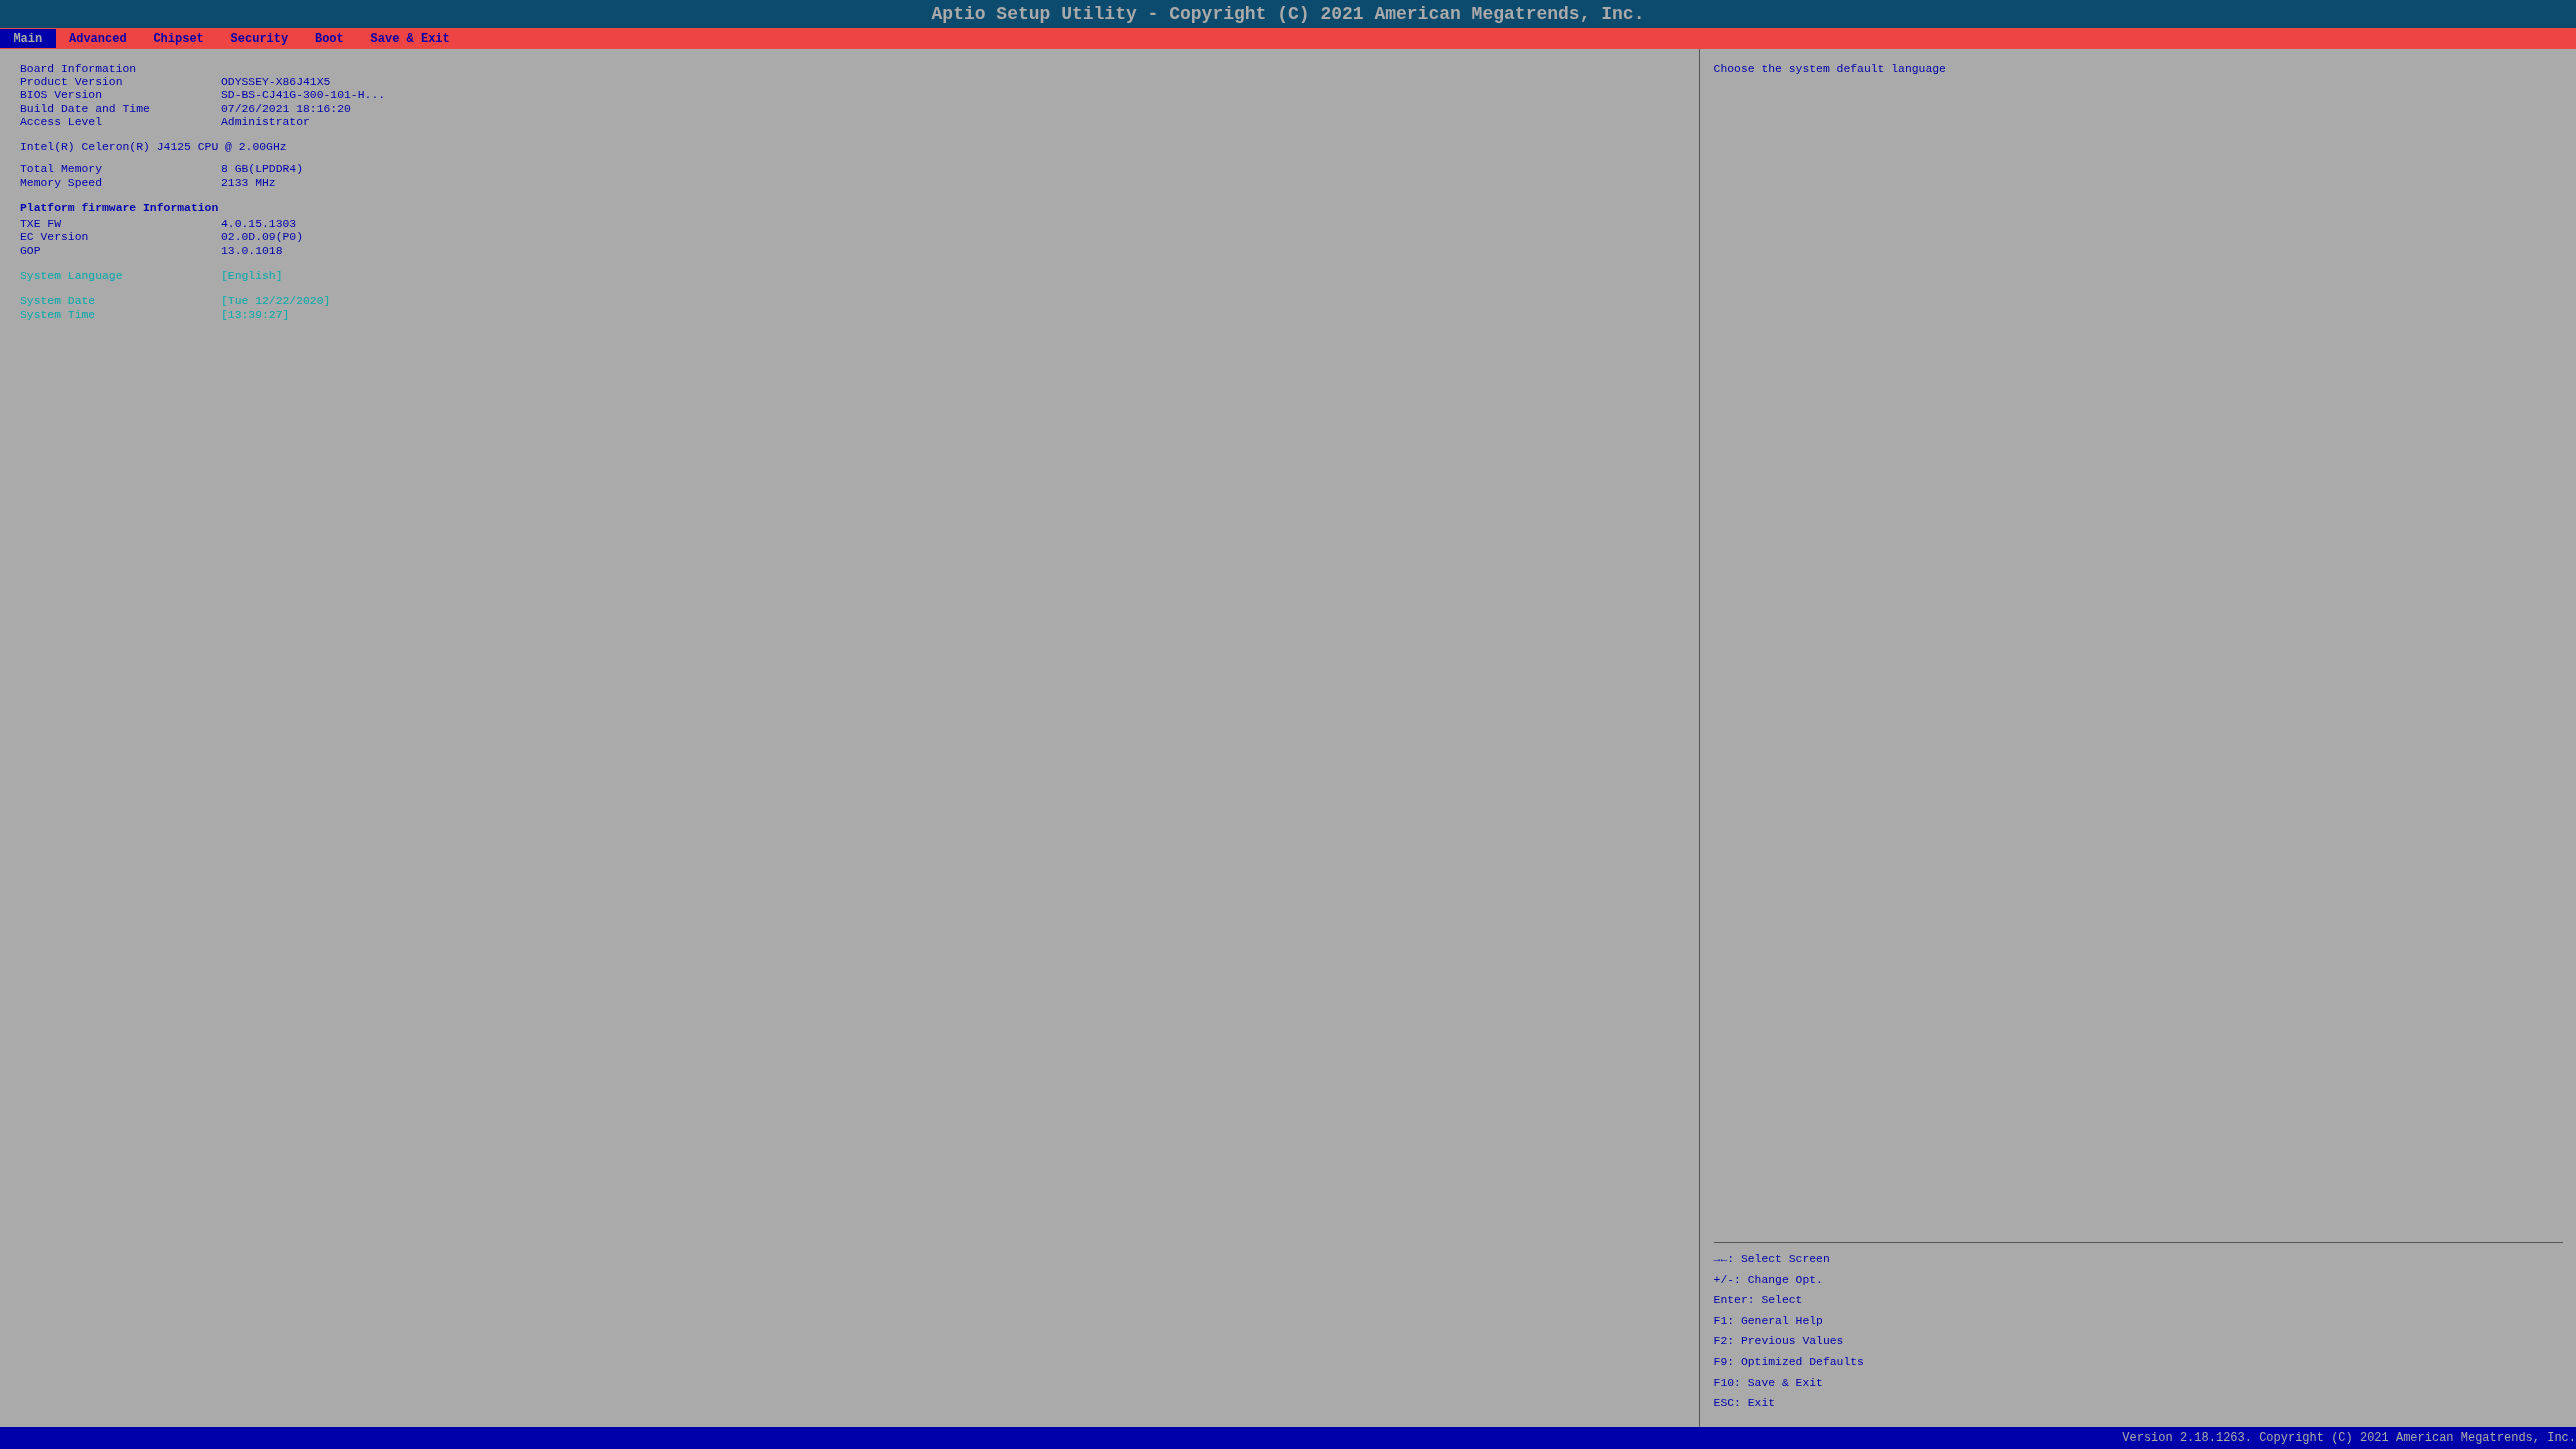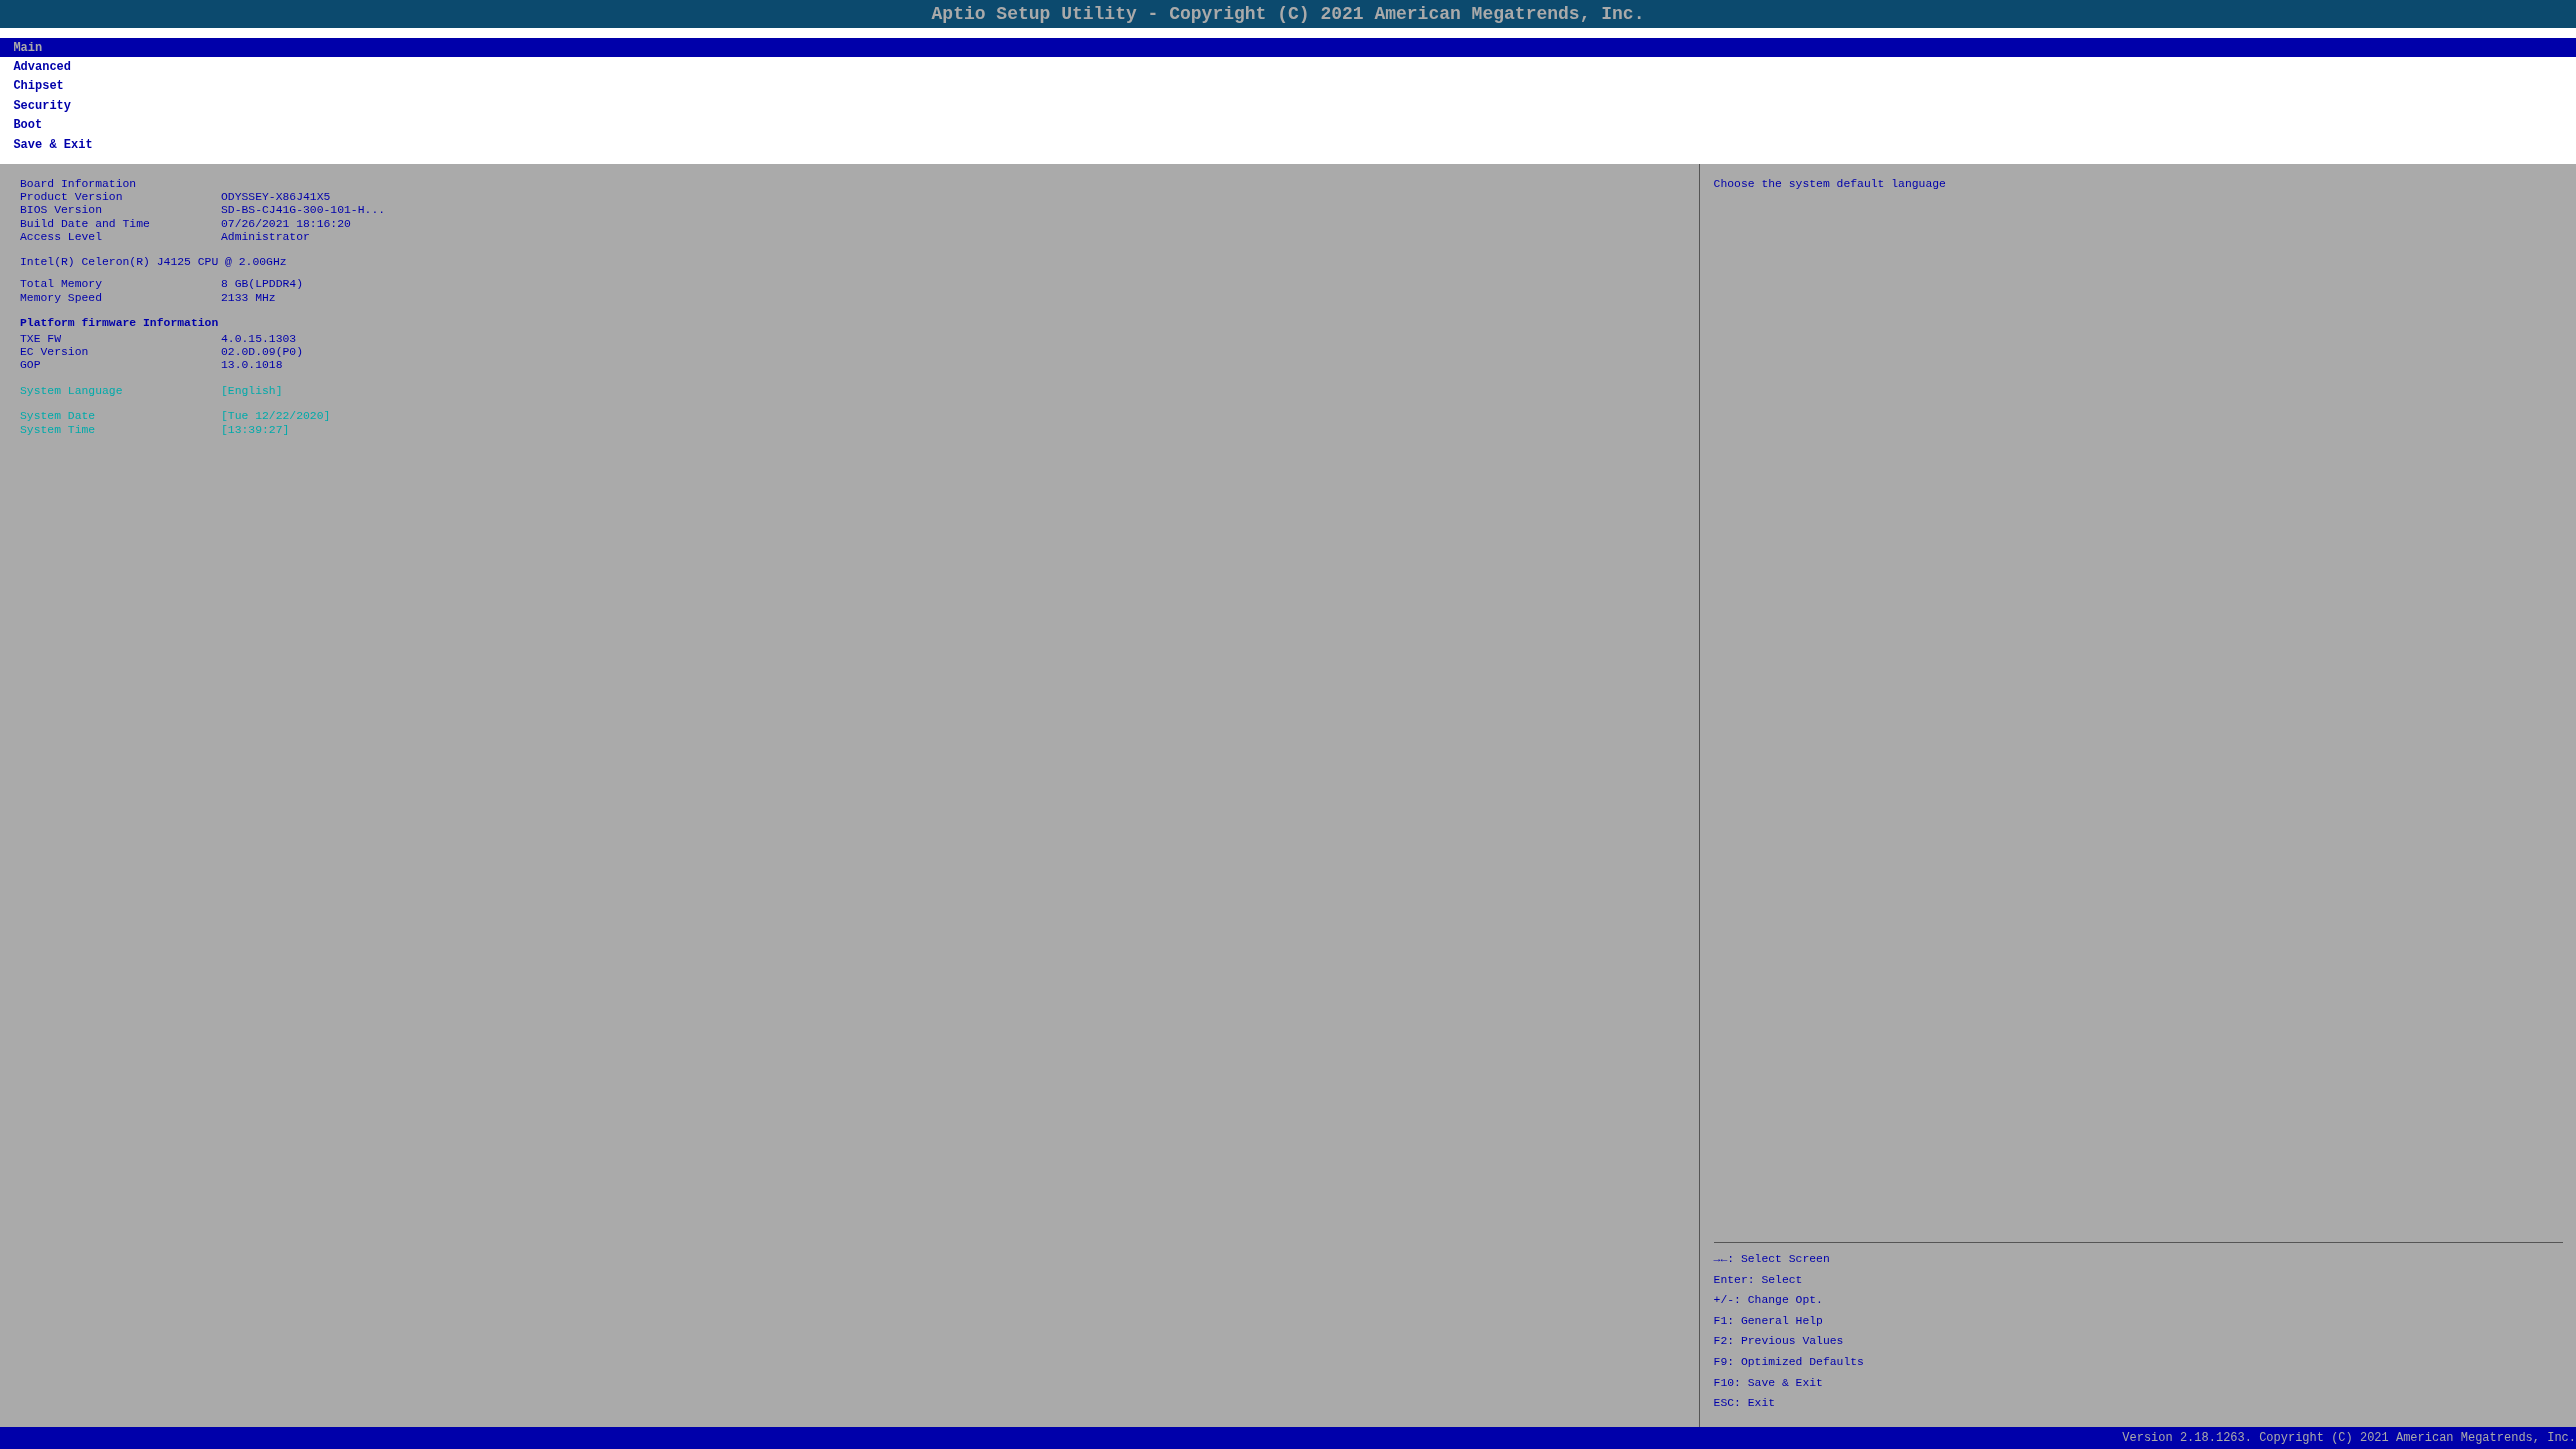--- a/index.html
+++ b/index.html
@@ -22,24 +22,24 @@
     .title-bar {
       background-color: #0c4a6e;
       color: #aaaaaa;
       text-align: center;
       padding: 4px 0;
       font-size: 18px;
       font-weight: bold;
     }
 
     .menu-bar {
-      background-color: #ffffff;
-      display: flex;
-      flex-direction: column;
-      padding: 10px 0;
+      background-color: #ef4444;
+      display: flex;
+      flex-direction: row;
+      padding: 1px 0;
     }
 
     .menu-item {
       padding: 2.7px 13.4px;
       color: #0000aa;
       font-weight: bold;
       font-size: 12px;
       cursor: pointer;
     }
 
@@ -225,22 +225,22 @@
 
   <div class="right-panel">
     <div class="right-help-title">Choose the system default language</div>
 
     <div style="flex:1;"></div>
 
     <hr class="divider">
 
     <div class="help-keys">
       <div><span>→←: Select Screen</span></div>
+      <div><span>+/-: Change Opt.</span></div>
       <div><span>Enter: Select</span></div>
-      <div><span>+/-: Change Opt.</span></div>
       <div><span>F1: General Help</span></div>
       <div><span>F2: Previous Values</span></div>
       <div><span>F9: Optimized Defaults</span></div>
       <div><span>F10: Save &amp; Exit</span></div>
       <div><span>ESC: Exit</span></div>
     </div>
   </div>
 </div>
 
 <div class="footer-bar">

